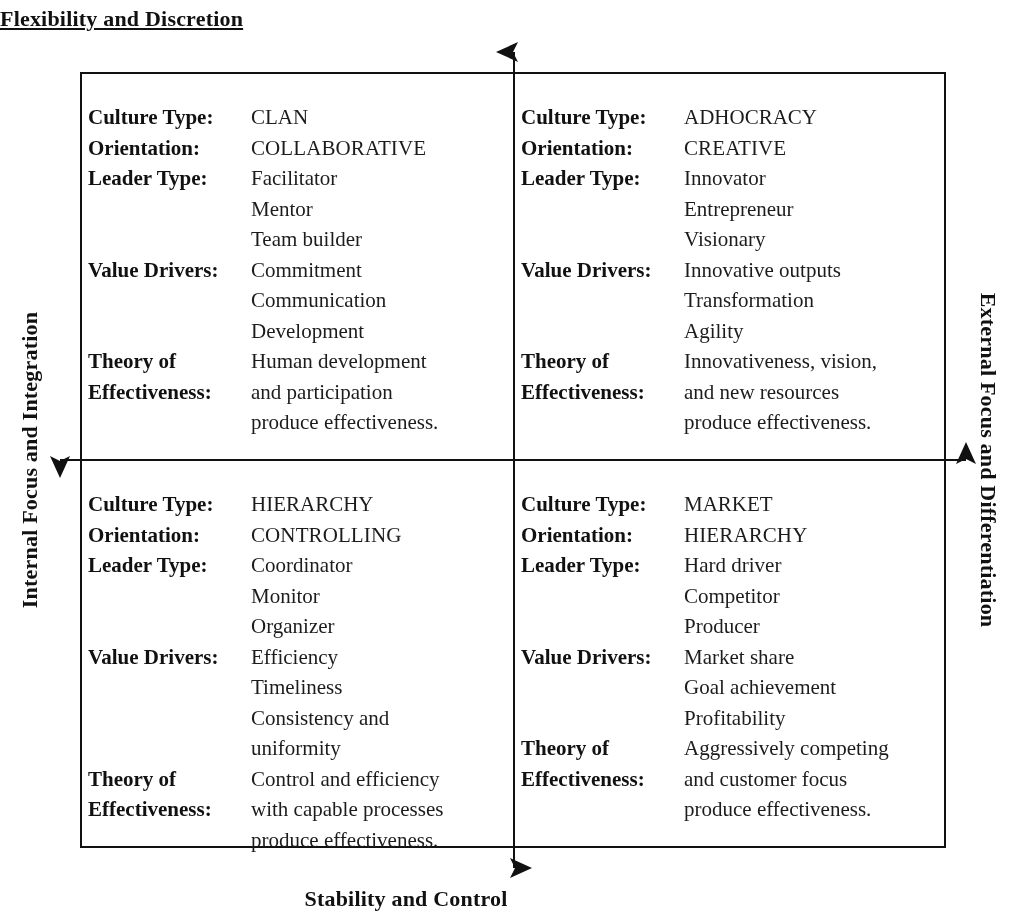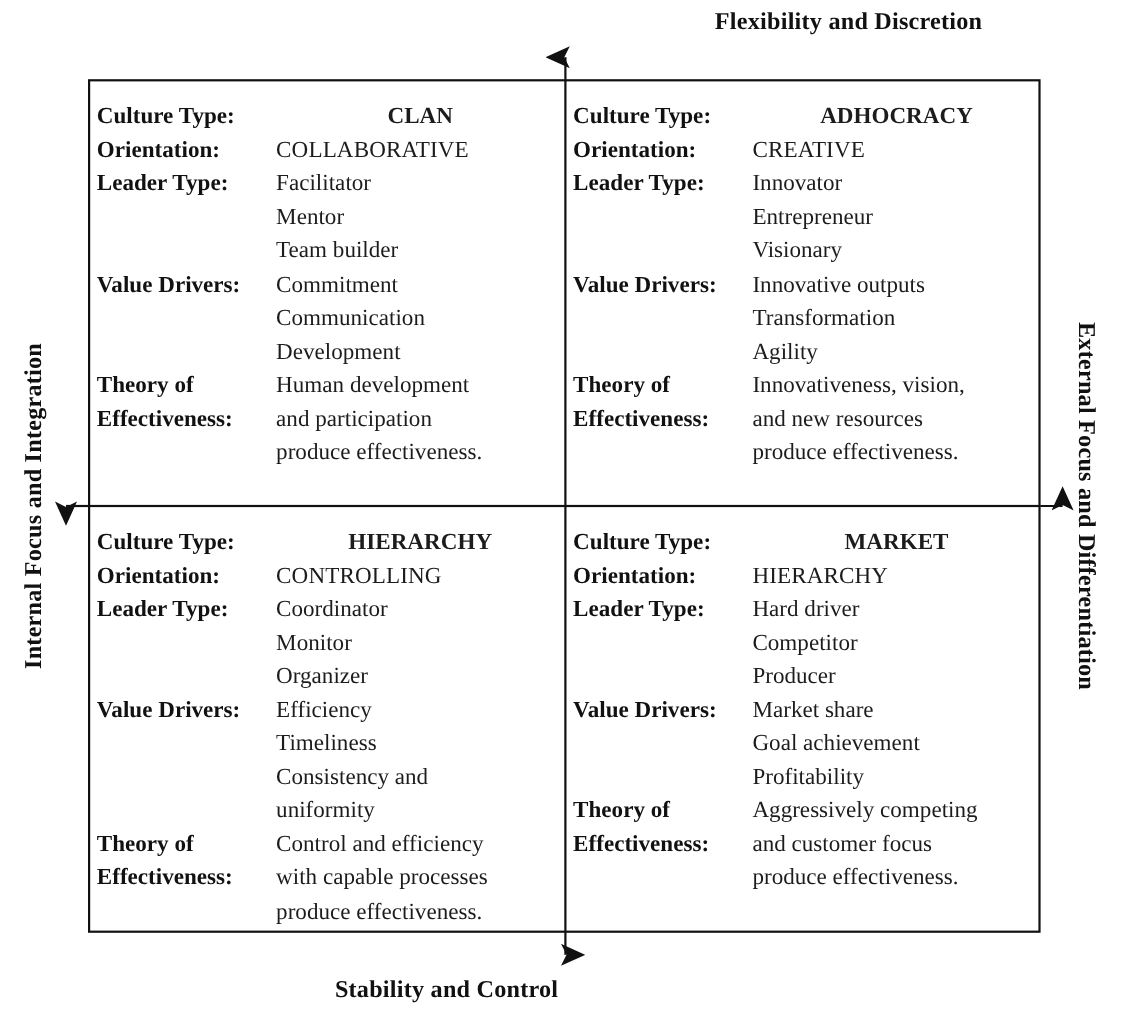--- a/index.html
+++ b/index.html
@@ -22,21 +22,22 @@
     font-weight: bold;
     font-size: 22px;
     letter-spacing: 0.2px;
     color: #111111;
     white-space: nowrap;
   }
   #axis-top {
     top: 6px;
     left: 0;
     width: 893px;
-    text-align: right;
+    text-align: left;
+    text-decoration: underline;
   }
   #axis-bottom {
     bottom: 8px;
     left: 0;
     width: 812px;
     text-align: center;
   }
   #axis-left {
     left: 0px;
     top: 460px;
@@ -94,21 +95,21 @@
     position: absolute;
     box-sizing: border-box;
   }
   #quadrant-clan      { left: 82px;  top: 74px;  width: 431px; height: 385px; }
   #quadrant-adhocracy { left: 515px; top: 74px;  width: 431px; height: 385px; }
   #quadrant-hierarchy { left: 82px;  top: 461px; width: 431px; height: 385px; }
   #quadrant-market    { left: 515px; top: 461px; width: 431px; height: 385px; }
 
   .quadrant-inner {
     padding-left: 6px;
-    padding-top: 16px;
+    padding-top: 28px;
   }
 
   .row {
     display: flex;
     align-items: flex-start;
     line-height: 30.5px;
   }
   .row-label {
     flex: 0 0 163px;
     font-weight: bold;
@@ -118,22 +119,21 @@
     color: #111111;
   }
   .row-values {
     flex: 1 1 auto;
     font-size: 21px;
     line-height: 30.5px;
     white-space: pre-line;
     color: #1c1c1c;
   }
   .row-values.strong {
-    font-weight: bold;
-    text-align: center;
+    font-weight: normal;
   }
   .row-values.caps {
     letter-spacing: 0.1px;
   }
 </style>
 </head>
 <body>
 
 <svg class="axis-svg" viewBox="0 0 1024 920">
   <defs>

